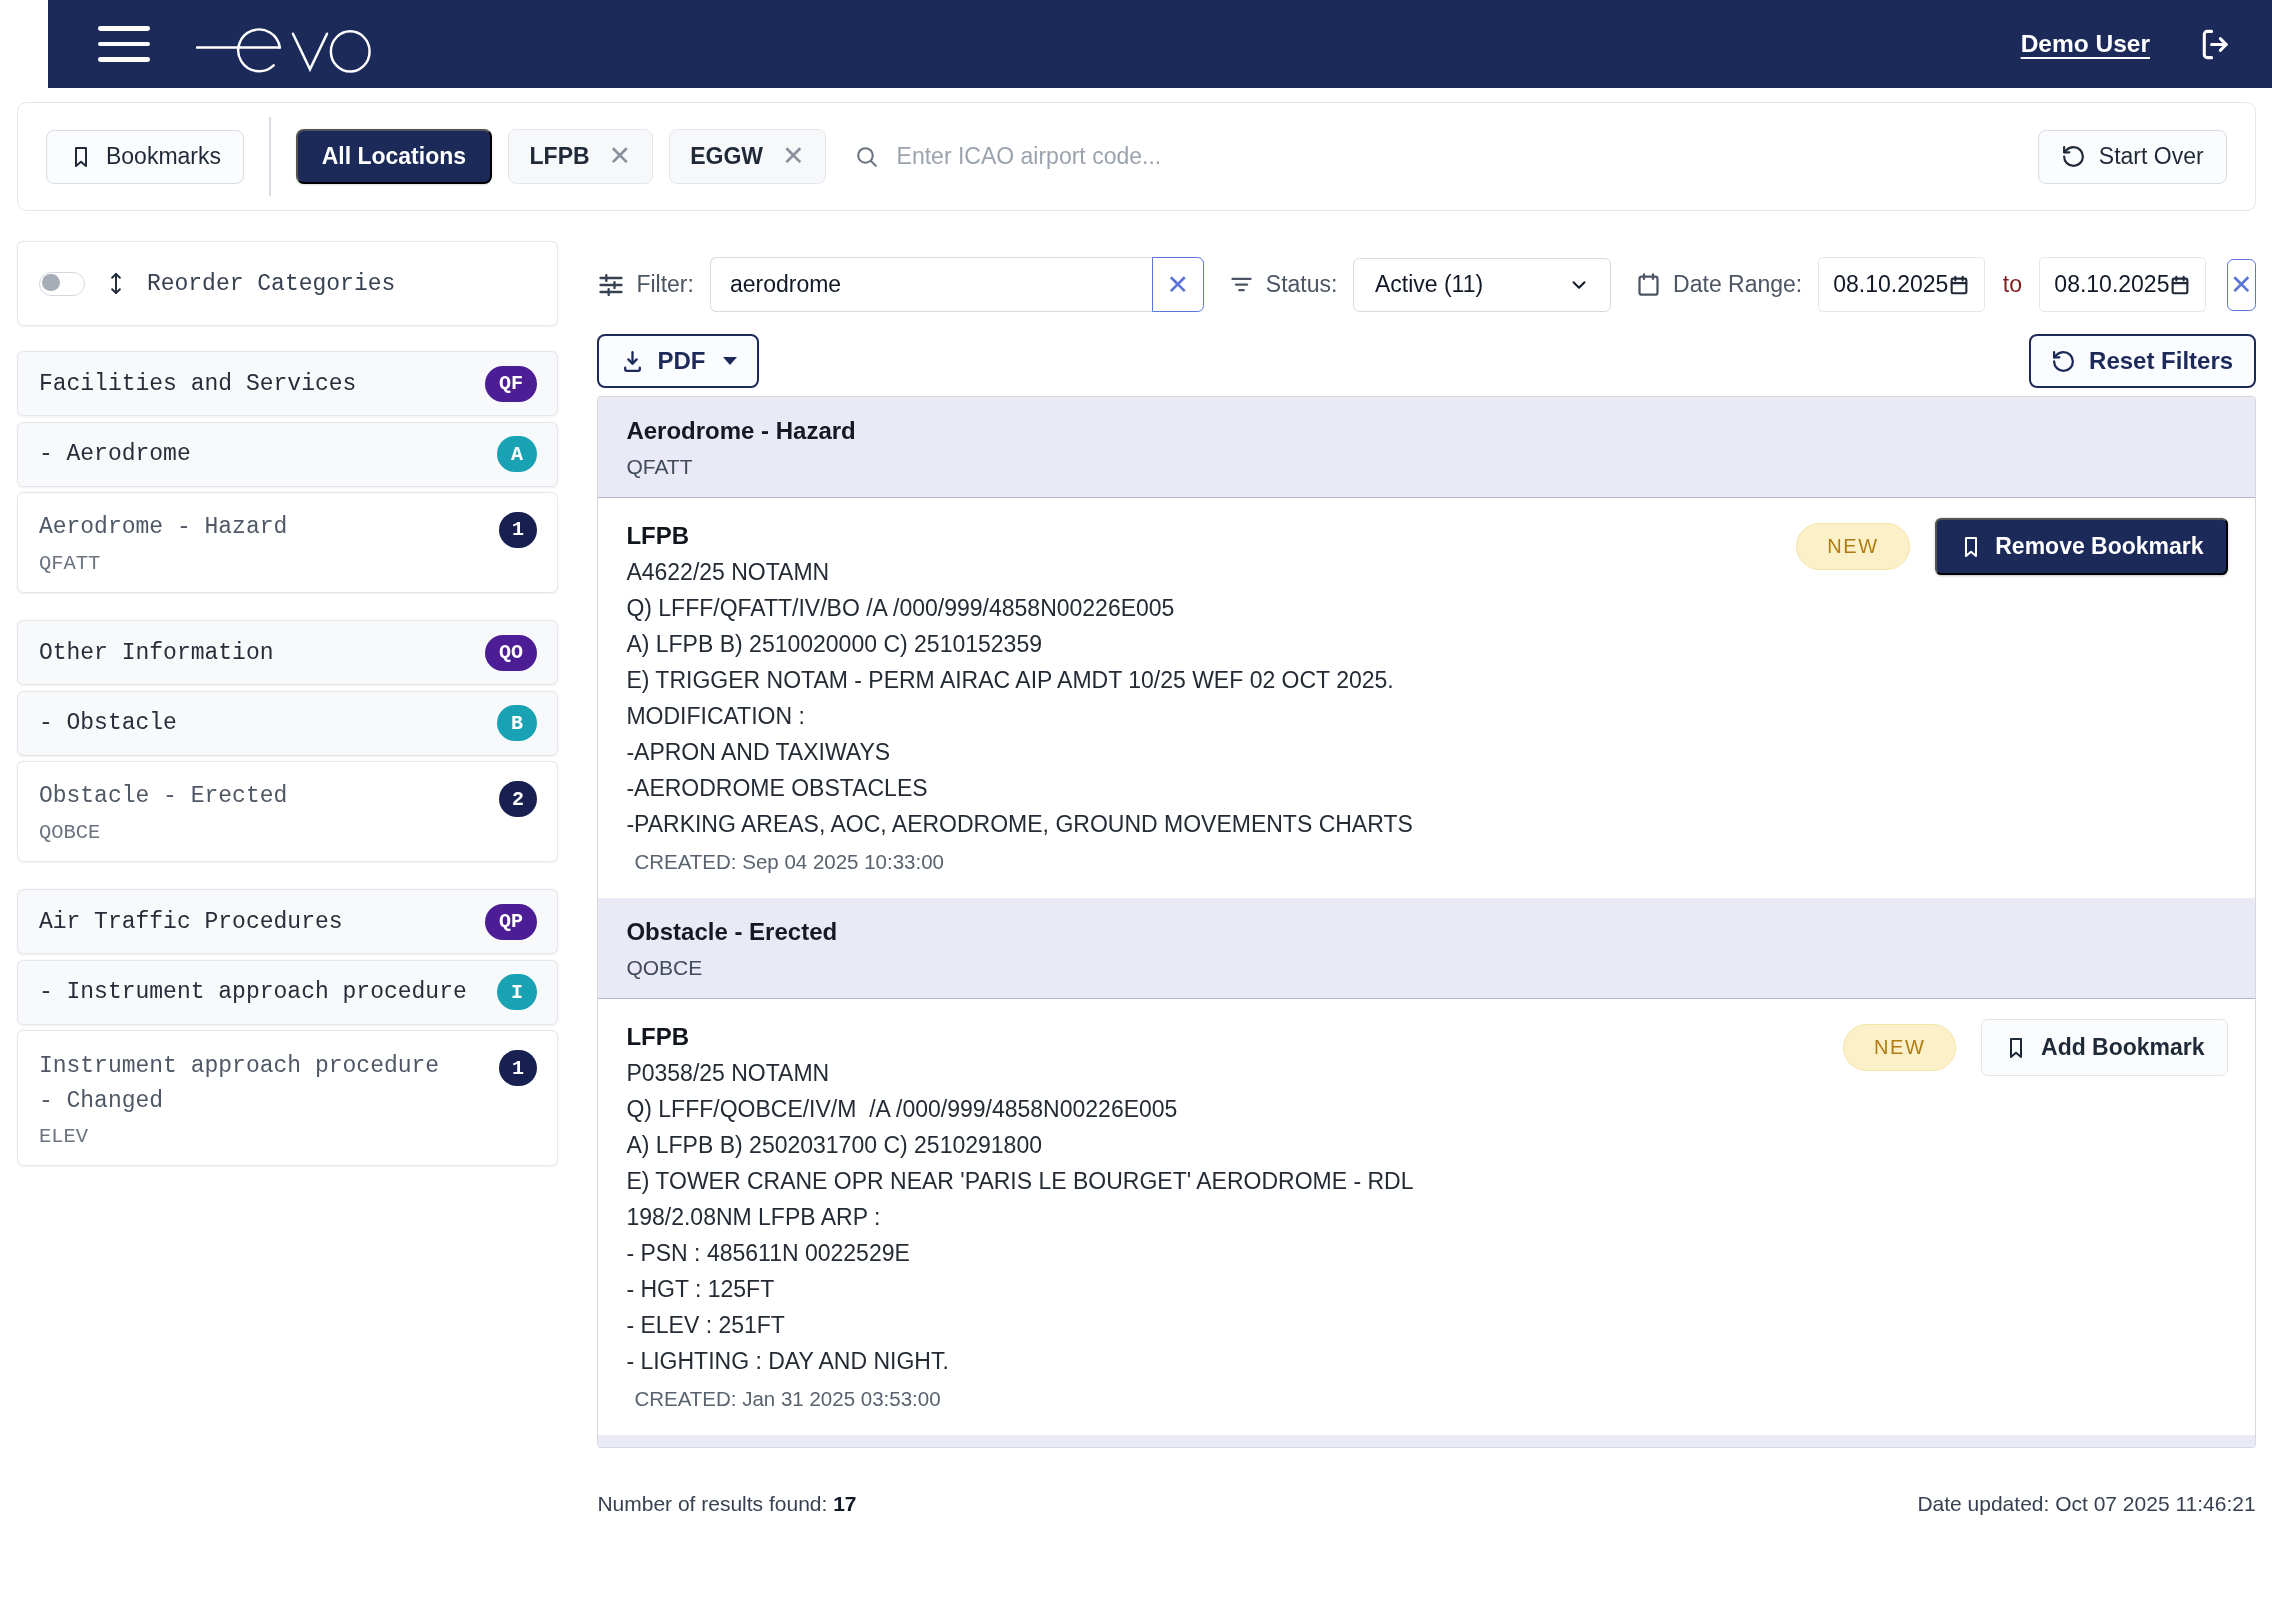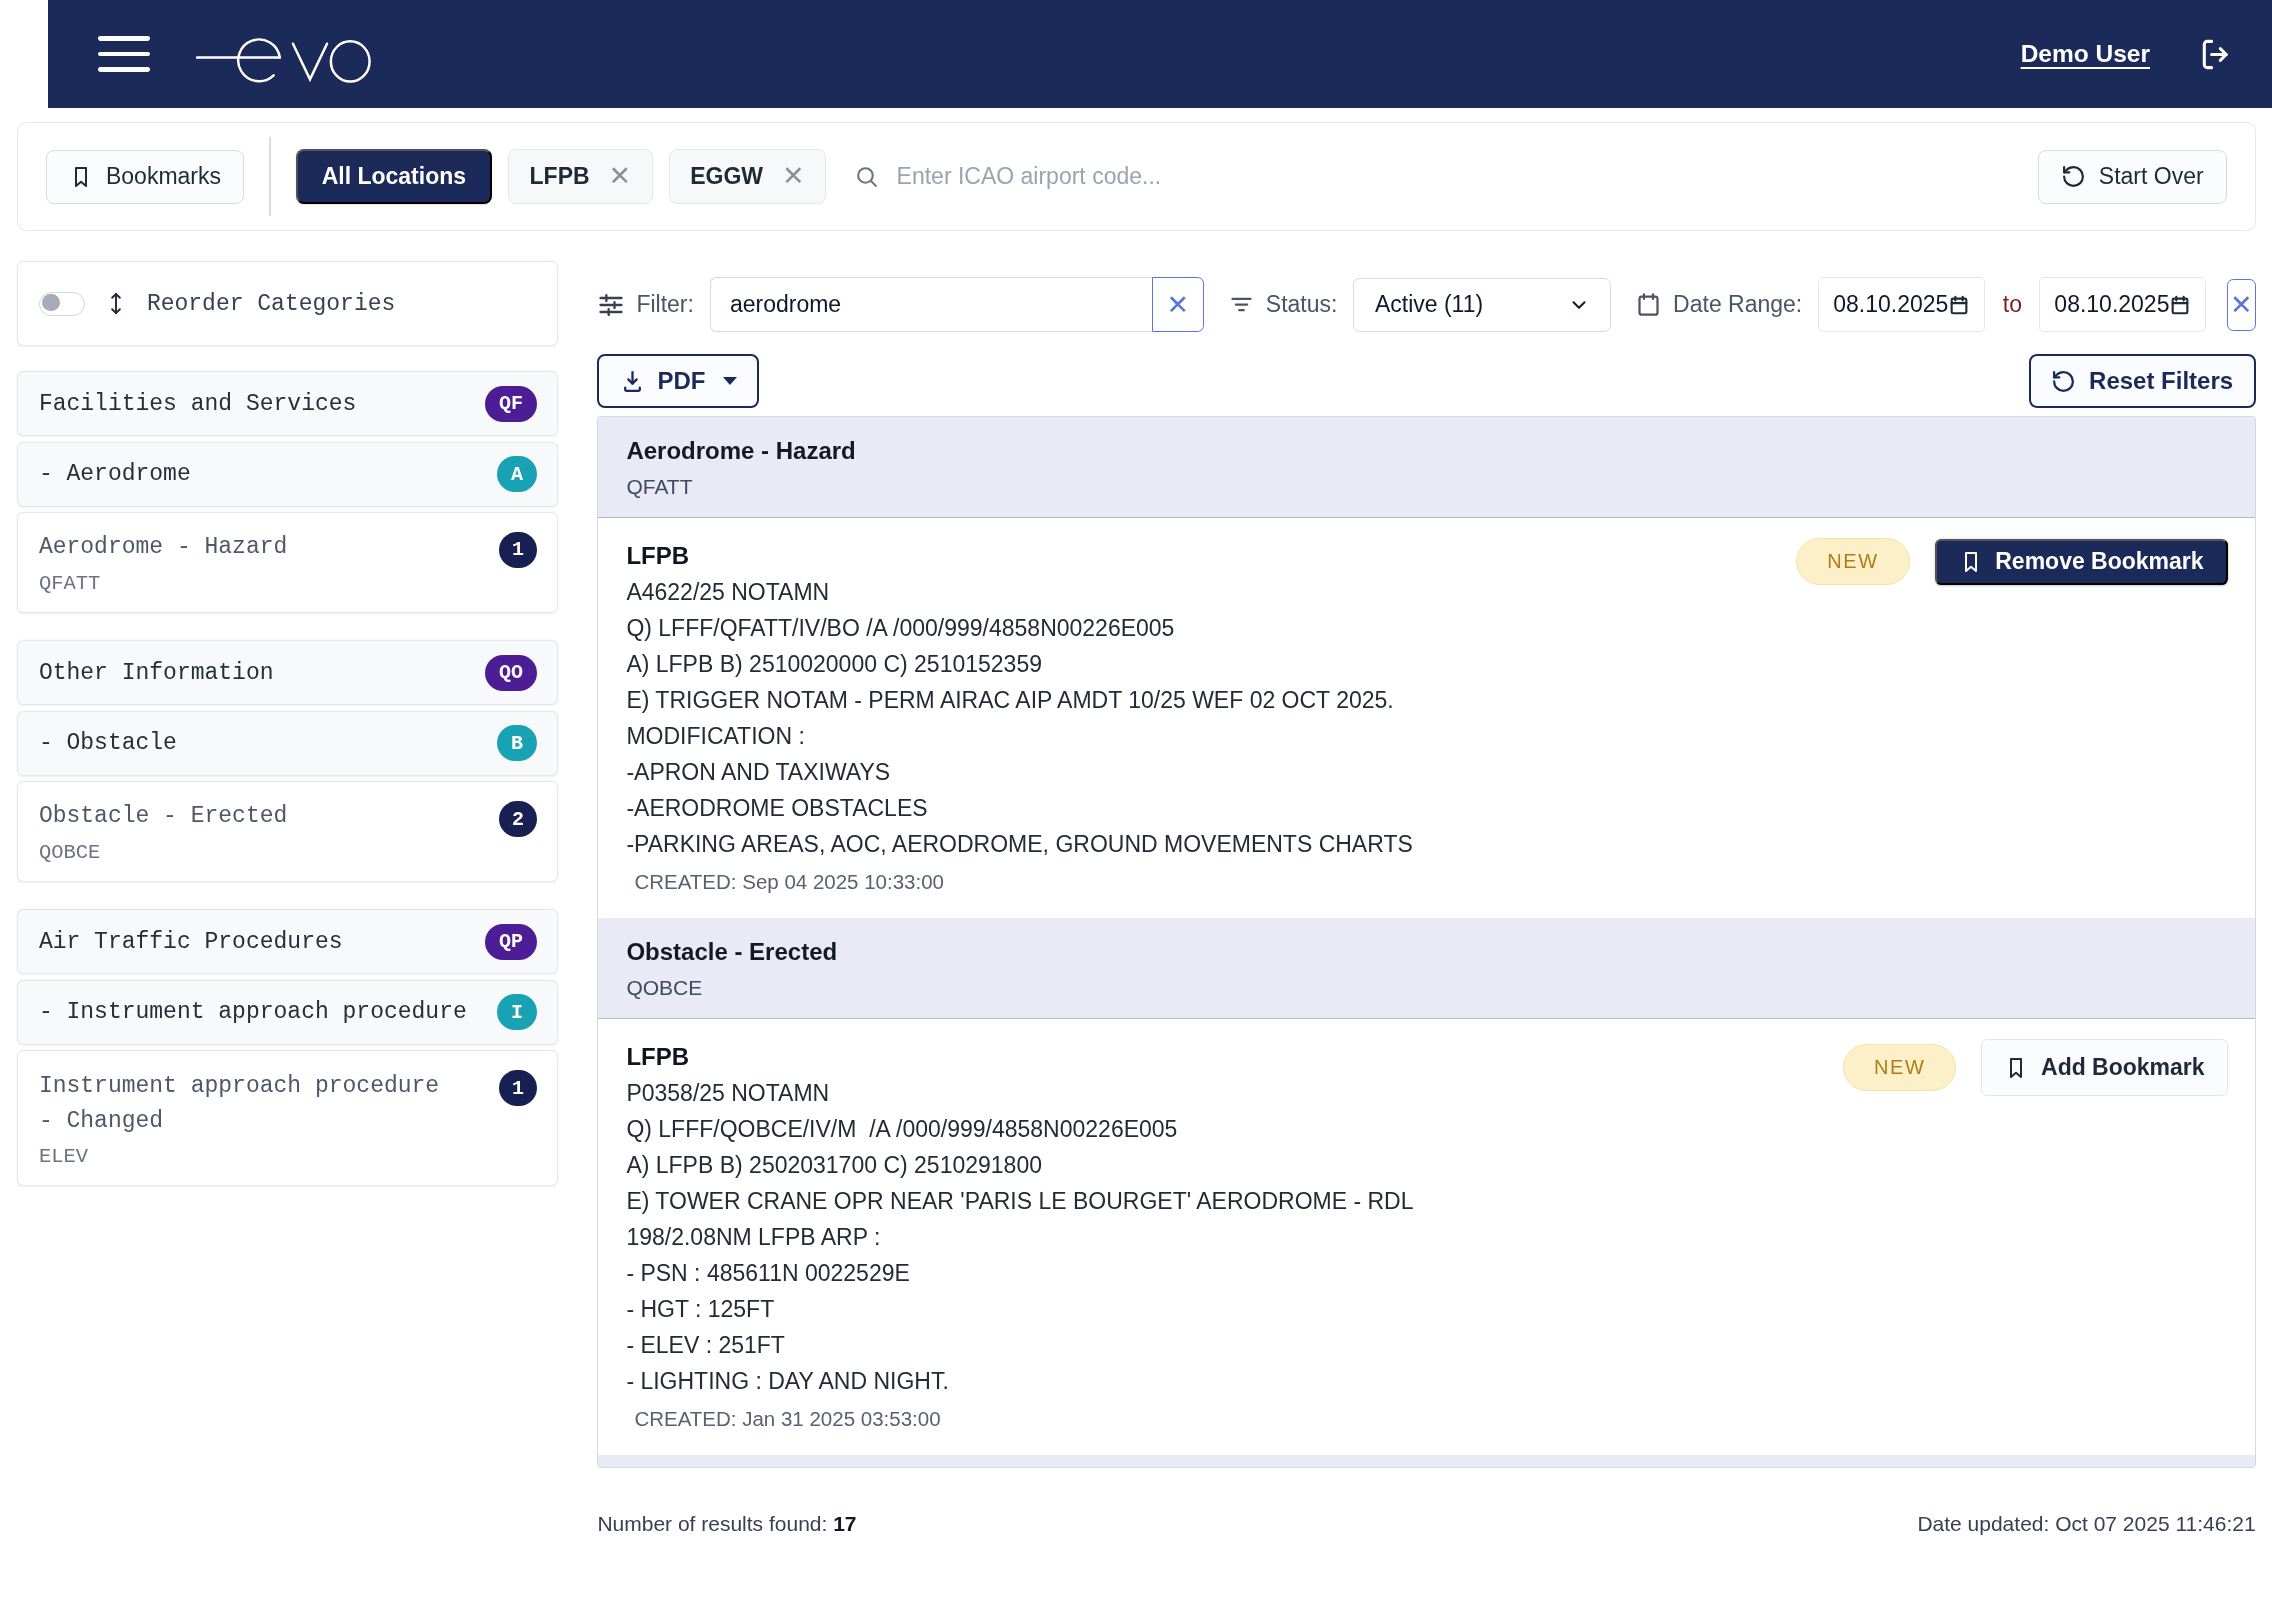--- a/index.html
+++ b/index.html
@@ -1,20 +1,20 @@
 <!DOCTYPE html>
 <html style="font-size:12.6px"><head>
 <meta charset="utf-8">
 <style>
   * { box-sizing: border-box; margin: 0; padding: 0; }
   html,body { margin:0; background:#ffffff; }
   body { width:2273px; height:1619px; font-family:"Liberation Sans", sans-serif; color:#1f2937; overflow:hidden; }
 
   
-  .navbar { height:108px; background:#1c2a5a; display:flex; align-items:center; padding:0 41px 0 50px;margin-left:48px; }
+  .navbar { height:88px; background:#1c2a5a; display:flex; align-items:center; padding:0 41px 0 50px;margin-left:48px; }
   .hamburger { width:52px; height:36px; display:flex; flex-direction:column; justify-content:space-between; cursor:pointer; }
   .hamburger span { display:block; height:4.7px; border-radius:2.4px; background:#ffffff; }
   .logo { margin-left:46px; display:flex; align-items:center; }
   .nav-spacer { flex:1; }
   .user-link { color:#ffffff; font-size:24.5px; font-weight:700; text-decoration:underline; text-underline-offset:4.7px; cursor:pointer; }
   .logout { margin-left:47px; cursor:pointer; display:flex; align-items:center; }
 
   
   .toolbar { margin:14px 17.4px 0 17.4px; background:#ffffff; border:0.8px solid #e4e6eb; border-radius:9.5px; height:109px; display:flex; align-items:center; padding:0 28px; }
   .btn-light { display:flex; align-items:center; gap:12.6px; height:54px; padding:0 22px; border:0.8px solid #d9dce2; border-radius:8px; background:#fbfcfd; font-size:23px; font-weight:500; color:#1f2937; cursor:pointer; white-space:nowrap; }
@@ -73,21 +73,21 @@
   .band + .notam-card { border-top:none; }
   .band .b-title { font-size:24px; font-weight:700; color:#141922; }
   .band .b-code { font-size:21px; color:#414b5a; margin-top:9.5px; }
   .band.clipped { border-bottom:none; }
   .notam-card { position:relative; padding:20.5px 28px 24px 28px; border-top:0.8px solid #e6e8ee; }
   .n-station { font-size:24px; font-weight:700; color:#10151d; line-height:36px; }
   .notam-line { font-size:23px; color:#242b35; line-height:36px; white-space:pre-wrap; }
   .created { font-size:20.5px; color:#59626f; margin-top:8px; padding-left:8px; }
   .actions { position:absolute; top:20.5px; right:27px; display:flex; align-items:center; gap:25px; }
   .new-badge { background:#fcf0c8; border:1.6px solid #f3e3a6; color:#b07c15; font-size:20px; font-weight:400; letter-spacing:1.6px; padding:11px 30px; border-radius:788px; }
-  .btn-bookmark-dark { display:flex; align-items:center; gap:12.6px; height:46px; padding:0 22px; background:#1c2a5a; color:#ffffff; border-radius:6.3px; font-size:23px; font-weight:600; cursor:pointer; box-shadow:0 0.8px 2.4px rgba(16,24,40,.25); }
+  .btn-bookmark-dark { display:flex; align-items:center; gap:12.6px; height:57px; padding:0 22px; background:#1c2a5a; color:#ffffff; border-radius:6.3px; font-size:23px; font-weight:600; cursor:pointer; box-shadow:0 0.8px 2.4px rgba(16,24,40,.25); }
   .btn-bookmark-light { display:flex; align-items:center; gap:12.6px; height:57px; padding:0 22px; background:#fbfcfd; color:#1f2937; border:0.8px solid #e2e5ea; border-radius:6.3px; font-size:23px; font-weight:600; cursor:pointer; }
 
   
   .footer { display:flex; align-items:center; justify-content:space-between; margin-top:44px; font-size:21px; color:#374151; }
   .footer b { color:#111827; }
 
   svg { flex:0 0 auto; }
 </style>
 </head>
 <body>

